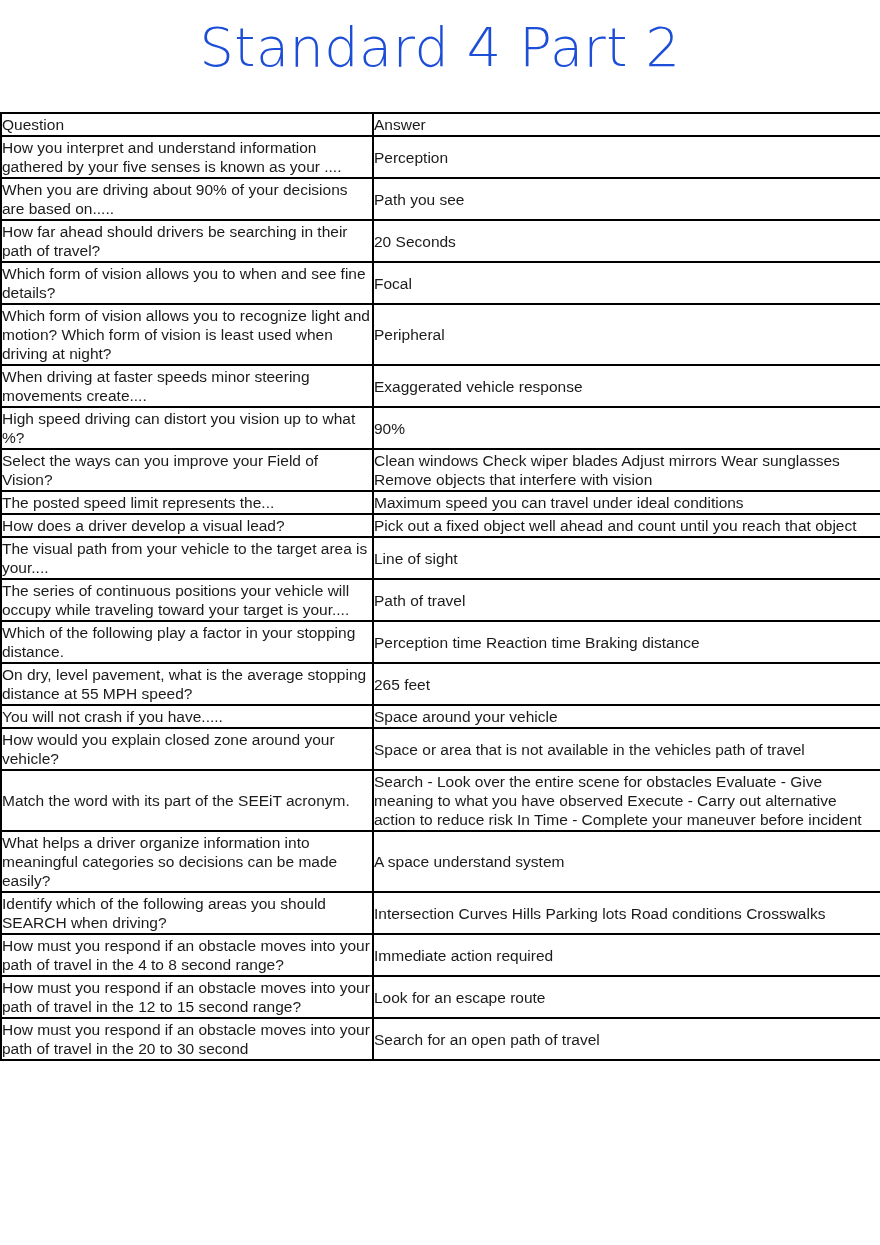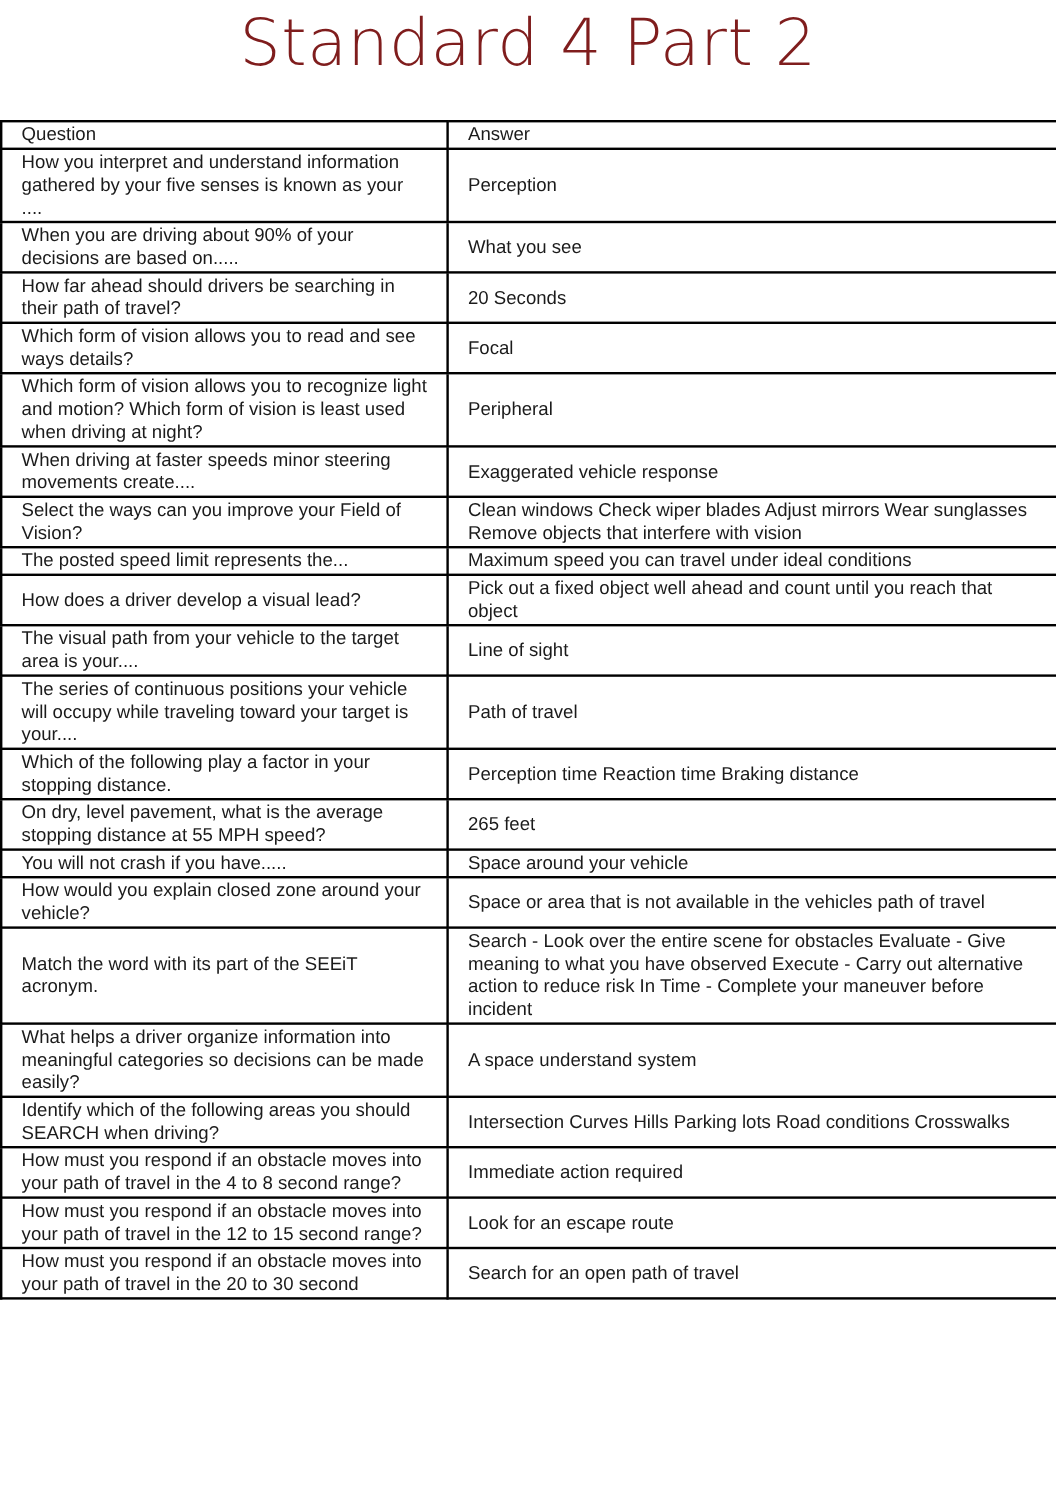--- a/index.html
+++ b/index.html
@@ -15,39 +15,39 @@
     color: #1b1b1b;
   }
   .page {
     width: 880px;
     height: 1245px;
     overflow: hidden;
     background: #ffffff;
   }
   .doc-title {
     margin: 0;
-    padding-top: 4px;
+    padding-top: 16px;
     text-align: center;
     font-family: "DejaVu Sans", "Liberation Sans", sans-serif;
     font-weight: 200;
     font-size: 54px;
     line-height: 64px;
     letter-spacing: 0.5px;
-    color: #7f1d1d;
+    color: #1d4ed8;
   }
   table.qa-table {
     width: 880px;
     margin-top: 32px;
     border-collapse: collapse;
     table-layout: fixed;
   }
   .qa-table th,
   .qa-table td {
     border: 2px solid #000000;
-    padding: 1px 16px;
+    padding: 1px 0;
     font-size: 15.5px;
     line-height: 19px;
     font-weight: 400;
     text-align: left;
     vertical-align: middle;
     color: #1b1b1b;
     word-wrap: break-word;
   }
   .qa-table col.q-col { width: 372px; }
   .qa-table col.a-col { width: 508px; }
@@ -70,37 +70,41 @@
       </tr>
     </thead>
     <tbody>
 
     <tr>
           <td>How you interpret and understand information gathered by your five senses is known as your ....</td>
           <td>Perception</td>
         </tr>
         <tr>
           <td>When you are driving about 90% of your decisions are based on.....</td>
-          <td>What you see</td>
+          <td>Path you see</td>
         </tr>
         <tr>
           <td>How far ahead should drivers be searching in their path of travel?</td>
           <td>20 Seconds</td>
         </tr>
         <tr>
-          <td>Which form of vision allows you to read and see ways details?</td>
+          <td>Which form of vision allows you to when and see fine details?</td>
           <td>Focal</td>
         </tr>
         <tr>
           <td>Which form of vision allows you to recognize light and motion? Which form of vision is least used when driving at night?</td>
           <td>Peripheral</td>
         </tr>
         <tr>
           <td>When driving at faster speeds minor steering movements create....</td>
           <td>Exaggerated vehicle response</td>
+        </tr>
+        <tr>
+          <td>High speed driving can distort you vision up to what %?</td>
+          <td>90%</td>
         </tr>
         <tr>
           <td>Select the ways can you improve your Field of Vision?</td>
           <td>Clean windows Check wiper blades Adjust mirrors Wear sunglasses Remove objects that interfere with vision</td>
         </tr>
         <tr>
           <td>The posted speed limit represents the...</td>
           <td>Maximum speed you can travel under ideal conditions</td>
         </tr>
         <tr>

